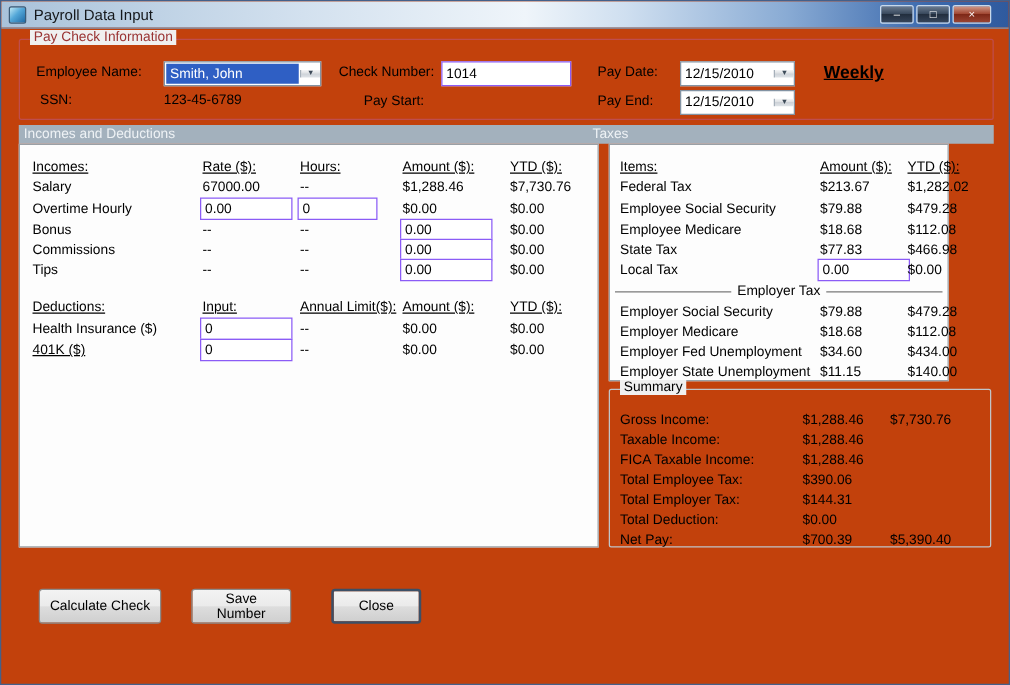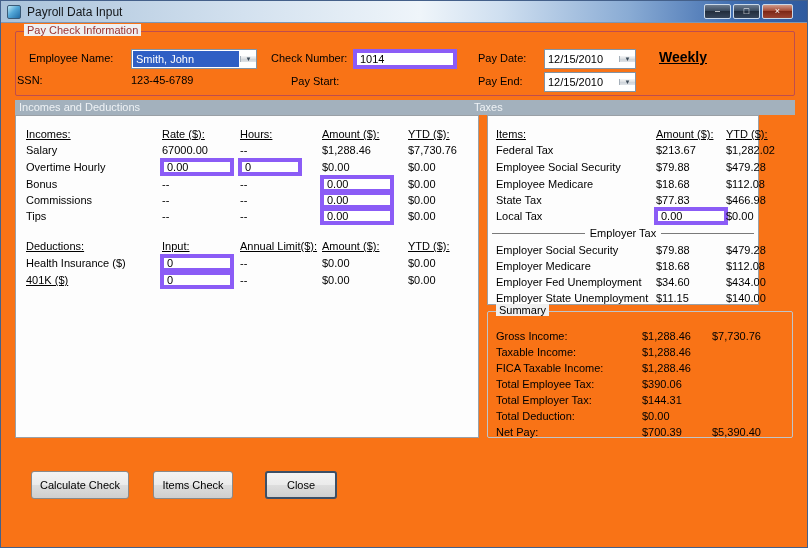--- a/index.html
+++ b/index.html
@@ -1,21 +1,21 @@
 <!DOCTYPE html>
 <html style="--sel-blue: #2f5fc4; --red-border: #bf4d4d; --bar-bg: #a3b1bd;"><head>
 <meta charset="utf-8">
 <style>
   * { box-sizing: border-box; }
   html, body { margin: 0; padding: 0; background: #ffffff; }
   body { font-family: "Liberation Sans", sans-serif; }
 
   .window {
     position: relative; width: 808px; height: 548px;
-    background: #f97316; border: 1px solid #44608a; overflow: hidden;
+    background: #c2410c; border: 1px solid #44608a; overflow: hidden;
   }
 
   
   .titlebar {
     position: absolute; left: 0; top: 0; width: 100%; height: 22px;
     background: linear-gradient(to right,#a9c2da 0%,#d3e1ef 30%,#eff5fa 52%,#cfdff0 62%,#89abd4 78%,#3b69ad 92%,#2f5a9e 100%);
     border-bottom: 1px solid #7d97b5;
     display: flex; align-items: center;
   }
   .app-icon {
@@ -55,21 +55,21 @@
   .combo-val { flex: 1; font-size: 11px; line-height: 18px; padding: 0 3px; white-space: nowrap; overflow: hidden; }
   .combo-val.selected { background: var(--sel-blue, #2f5fc4); color: #fff; margin: 1px; line-height: 16px; }
   .combo-btn {
     width: 16px; display: flex; align-items: center; justify-content: center;
     font-size: 6px; color: #3c4a58; cursor: pointer;
     background: linear-gradient(#f5f6f7,#dcdfe2 45%,#cdd2d8 50%,#dfe3e7);
     border-left: 1px solid #a6b0ba;
   }
 
   .tb {
-    position: absolute; height: 20px; border: 4px solid #8b5cf6; background: #fff;
+    position: absolute; height: 20px; border: 1px solid #8b5cf6; background: #fff;
     font-family: inherit; font-size: 11px; padding: 0 3px; color: #000;
   }
 
   
   .section-bar { position: absolute; background: var(--bar-bg, #a3b1bd); }
   .section-bar .sec-lbl { position: absolute; top: 1px; font-size: 11px; color: #eef2f5; white-space: nowrap; }
 
   
   .panel { position: absolute; background: #fdfdfd; border: 1px solid #9aa0a6; }
   .prow { position: absolute; left: 0; width: 100%; height: 16px; }
@@ -125,21 +125,21 @@
   <input class="tb" style="left: 352px; top: 48px; width: 104px;" value="1014">
 
   <span class="lbl" style="left:477px; top:51px;">Pay Date:</span>
   <div class="combo" style="left:543px; top:48px; width:92px;">
     <span class="combo-val">12/15/2010</span>
     <span class="combo-btn">▼</span>
   </div>
 
   <span class="freq" style="left:658px; top:48px;">Weekly</span>
 
-  <span class="lbl" style="left:16px; top:73px;">SSN:</span>
+  <span class="lbl" style="left:31px; top:73px;">SSN:</span>
   <span class="lbl" style="left:130px; top:73px;">123-45-6789</span>
 
   <span class="lbl" style="left:290px; top:74px;">Pay Start:</span>
 
   <span class="lbl" style="left:477px; top:74px;">Pay End:</span>
   <div class="combo" style="left:543px; top:71px; width:92px;">
     <span class="combo-val">12/15/2010</span>
     <span class="combo-btn">▼</span>
   </div>
 
@@ -328,16 +328,16 @@
       <span class="c3"></span>
     </div>
     <div class="prow" style="top:113px">
       <span class="c1">Net Pay:</span>
       <span class="c2">$700.39</span>
       <span class="c3">$5,390.40</span>
     </div>
   </div>
 
   <button class="win-btn" style="left:30px; top:470px; width:98px;">Calculate Check</button>
-  <button class="win-btn" style="left:152px; top:470px; width:80px;">Items Check</button>
+  <button class="win-btn" style="left:152px; top:470px; width:80px;">Save Number</button>
   <button class="win-btn default" style="left:264px; top:470px; width:72px;">Close</button>
 
 </div>
 
 </body></html>

